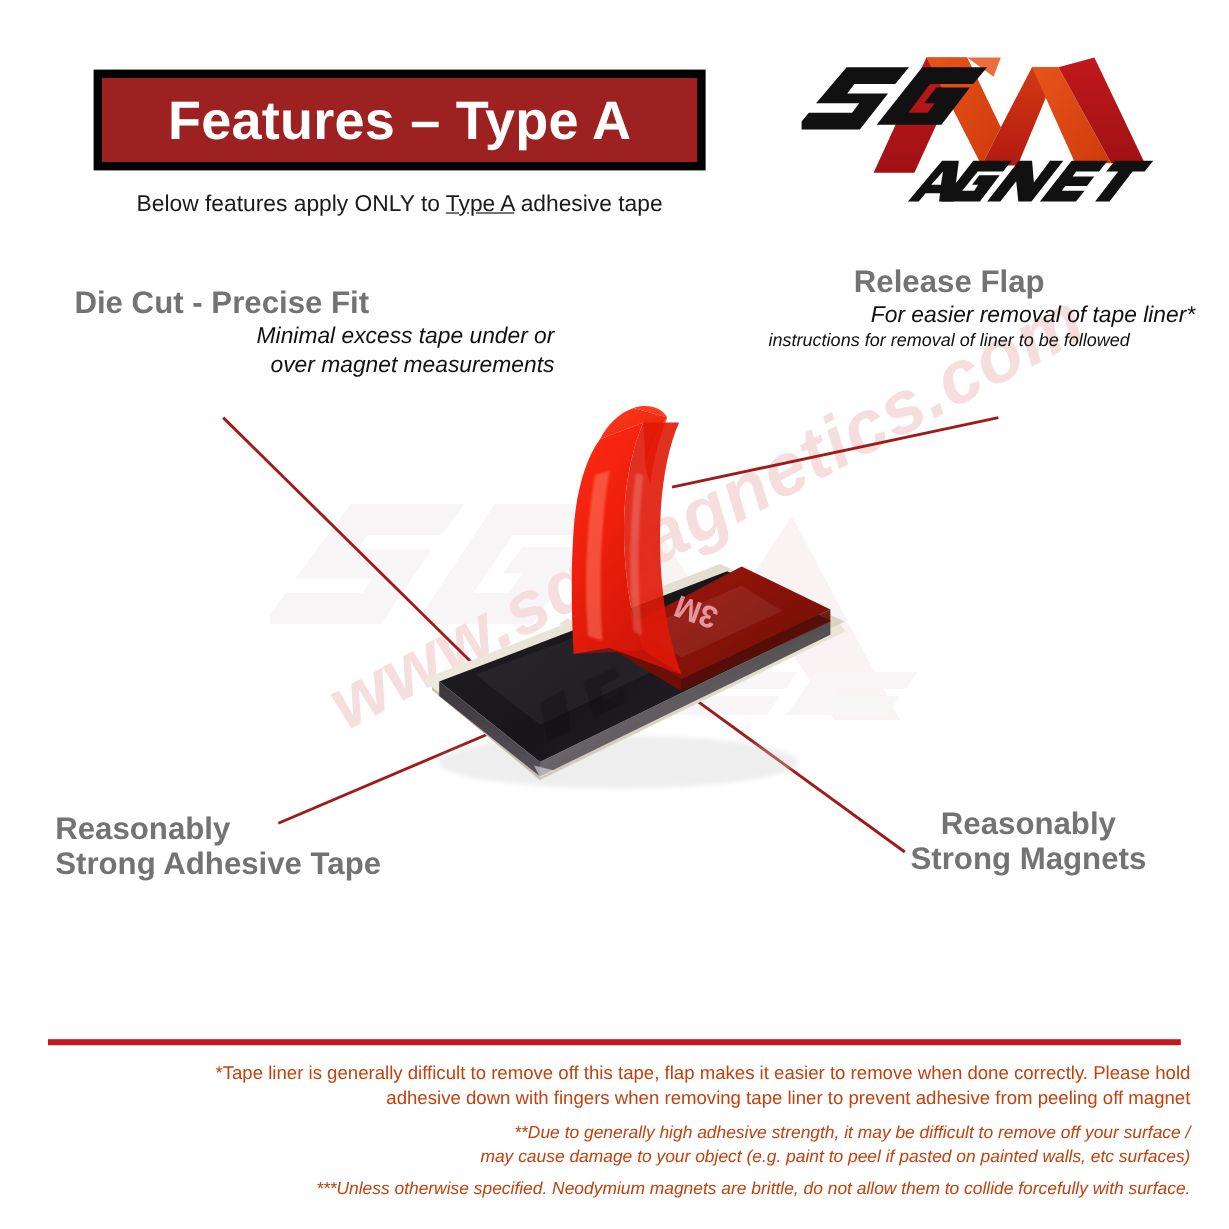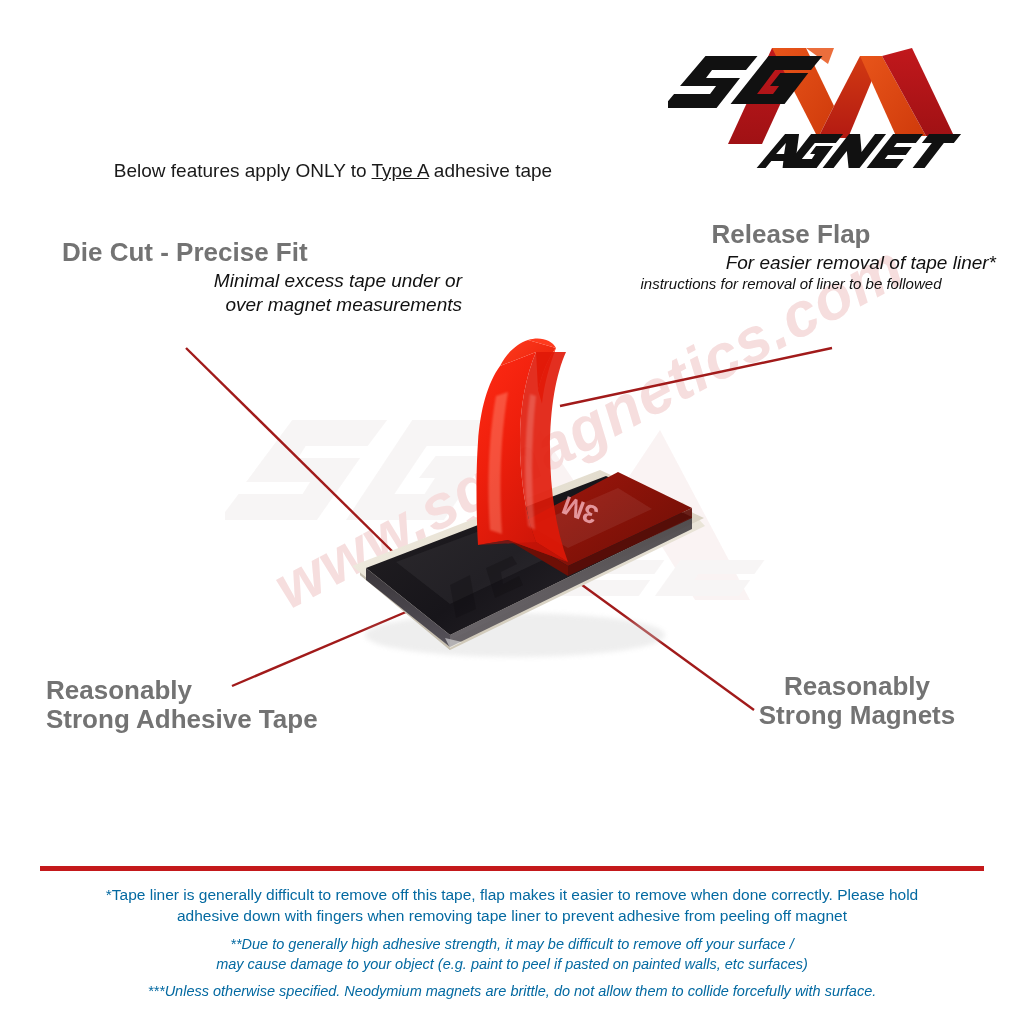--- a/index.html
+++ b/index.html
@@ -63,21 +63,21 @@
   .leaders{position:absolute;inset:0;pointer-events:none;}
 
   
   .product{position:absolute;left:300px;top:330px;width:440px;height:360px;}
 
   
   .divider{
     position:absolute;left:40px;top:866px;width:944px;height:5px;background:#C4191B;
   }
   .footnotes{
-    position:absolute;left:32px;top:884px;width:960px;text-align:center;color:#0369a1;
+    position:absolute;left:32px;top:884px;width:960px;text-align:right;color:#c2410c;
   }
   .fn1{font-size:15.5px;line-height:1.38;}
   .fn2{font-size:14.5px;font-style:italic;line-height:1.38;margin-top:7px;}
   .fn3{font-size:14.5px;font-style:italic;line-height:1.38;margin-top:7px;}
 </style>
 </head>
 <body>
 
 <div class="stage">
 
@@ -90,20 +90,25 @@
       <path d="M225 240 L315 70 L375 160 L435 70 L525 240 L470 240 L405 135 L375 185 L345 135 L280 240 Z"></path>
     </g>
     <g fill="#f2eeee" transform="skewX(-12)">
       <path d="M330 232 h36 l-4 -8 h-22 l10-20 h22 l-4-8 h-36 l-14 26 h30z"></path>
       <path d="M392 200 h90 l-7 14 h-64 l-3 6 h64 l-8 16 h-90z"></path>
       <path d="M498 200 h84 l-7 14 h-56 l-3 6 h56 l-8 16 h-84z"></path>
     </g>
   </svg>
   <div class="wm-url">www.sgmagnetics.com</div>
 
+  <div class="title-banner">
+    <div class="inner">
+      <span>Features – Type A</span>
+    </div>
+  </div>
 
   <div class="subtitle">
     <span>Below features apply ONLY to </span><b>Type A</b><span> adhesive tape</span>
   </div>
 
   <svg class="logo" viewBox="0 0 320 150">
     <defs>
       <linearGradient id="gDark" x1="0" y1="0" x2="0" y2="1">
         <stop offset="0" stop-color="#C1181C"></stop>
           <stop offset="1" stop-color="#A01114"></stop>

